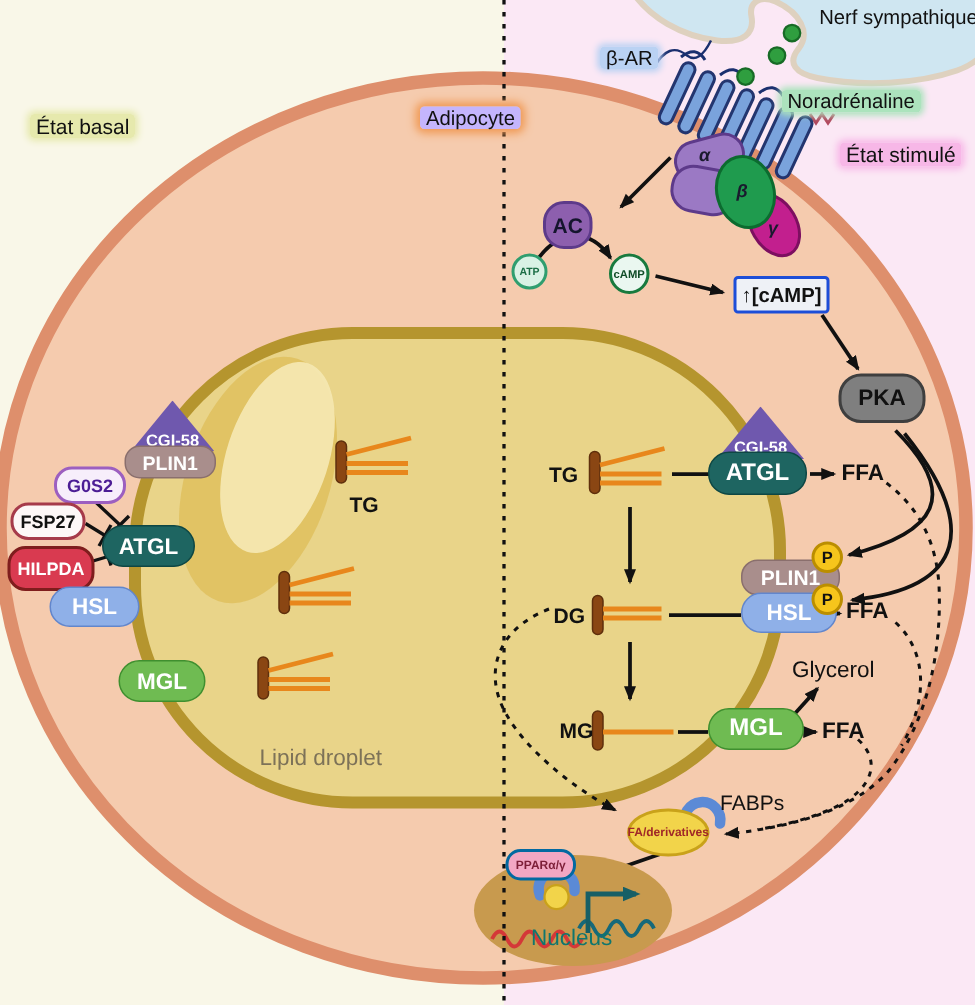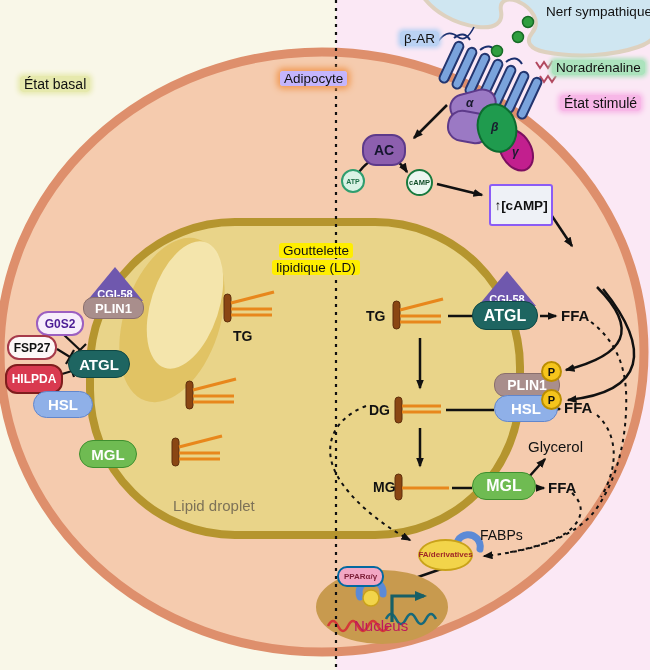--- a/index.html
+++ b/index.html
@@ -185,28 +185,25 @@
   <div class="lbl" style="left:20px;top:76px;font-size:14px;">
     <span class="hl" style="background:#e6e9ad;box-shadow:0 0 5px 2px #e6e9ad;">État basal</span>
   </div>
   <div class="lbl" style="left:280px;top:71px;font-size:13.5px;">
     <span class="hl" style="background:#c4b5fd;box-shadow:0 0 6px 3px #f09a55;margin-top:21px;">Adipocyte</span>
   </div>
   <div class="lbl" style="left:560px;top:95px;font-size:14px;">
     <span class="hl" style="background:#f7b7e7;box-shadow:0 0 5px 2px #f7b7e7;">État stimulé</span>
   </div>
   <div class="lbl wrap" style="left:546px;top:4px;width:106px;font-size:13.5px;white-space:normal;">Nerf sympathique</div>
-  <div class="lbl" style="left:552px;top:60px;font-size:13.5px;">
+  <div class="lbl" style="left:521px;top:60px;font-size:13.5px;">
     <span class="hl" style="background:#ace3bd;box-shadow:0 0 4px 2px #ace3bd;">Noradrénaline</span>
   </div>
   <div class="lbl" style="left:400px;top:31px;font-size:13.5px;">
     <span class="hl" style="background:#bad2f3;box-shadow:0 0 4px 2px #bad2f3;">β-AR</span>
-  </div>
-  <div class="lbl wrap" style="left:266px;top:243px;width:100px;font-size:13.5px;white-space:normal;line-height:1.25;">
-    <span class="hl" style="background:#ffee00;">Gouttelette lipidique (LD)</span>
   </div>
   <div class="lbl" style="left:173px;top:497px;font-size:15px;color:#7d7258;">Lipid droplet</div>
 
   <div class="tri" style="left:87px;top:267px;width:56px;height:33px;background:#6f58ae;font-size:11px;padding-bottom:1px;">CGI-58</div>
   <div class="pill" style="left:83px;top:297px;width:61px;height:22px;background:#a98e8c;border:1.5px solid #8a6f6d;font-size:13px;border-radius:10px;">PLIN1</div>
   <div class="pill" style="left:36px;top:311px;width:48px;height:25px;background:#f7eefb;border:2px solid #9c5fc0;color:#4c1d95;font-size:12px;border-radius:12px;">G0S2</div>
   <div class="pill" style="left:7px;top:335px;width:50px;height:25px;background:#fdf7f7;border:2px solid #a63a4a;color:#111;font-size:12px;border-radius:12px;">FSP27</div>
   <div class="pill" style="left:5px;top:364px;width:58px;height:30px;background:#d93a50;border:2px solid #7f1d1d;font-size:12px;border-radius:12px;">HILPDA</div>
   <div class="pill" style="left:68px;top:350px;width:62px;height:28px;background:#1e6561;border:1.5px solid #0e4744;font-size:15px;">ATGL</div>
   <div class="pill" style="left:33px;top:391px;width:60px;height:27px;background:#8fb0e8;border:1.5px solid #6286cc;font-size:15px;">HSL</div>
@@ -214,36 +211,37 @@
 
   <div class="lbl" style="left:233px;top:328px;font-size:14px;font-weight:600;">TG</div>
   <div class="lbl" style="left:366px;top:308px;font-size:14px;font-weight:600;">TG</div>
   <div class="lbl" style="left:369px;top:402px;font-size:14px;font-weight:600;">DG</div>
   <div class="lbl" style="left:373px;top:479px;font-size:14px;font-weight:600;">MG</div>
   <div class="lbl" style="left:561px;top:307px;font-size:15px;font-weight:600;">FFA</div>
   <div class="lbl" style="left:564px;top:399px;font-size:15px;font-weight:600;">FFA</div>
   <div class="lbl" style="left:548px;top:479px;font-size:15px;font-weight:600;">FFA</div>
   <div class="lbl" style="left:528px;top:438px;font-size:15px;">Glycerol</div>
 
-  <div class="pill" style="left:362px;top:134px;width:44px;height:32px;background:#8d5fae;border:2px solid #5d3a8a;color:#15152e;font-size:14px;">AC</div>
+  <div class="pill" style="left:362px;top:134px;width:33px;height:32px;background:#8d5fae;border:2px solid #5d3a8a;color:#15152e;font-size:14px;">AC</div>
   <div class="pill circ" style="left:341px;top:169px;width:24px;height:24px;background:#d9f2e5;border:2px solid #2f9e6f;color:#1c6e46;font-size:7px;">ATP</div>
   <div class="pill circ" style="left:406px;top:169px;width:27px;height:27px;background:#eaf7f0;border:2.5px solid #187a3e;color:#114d28;font-size:7.5px;text-align:right;">cAMP</div>
-  <div class="pill" style="left:489px;top:184px;width:64px;height:42px;background:#eef1f6;border:2px solid #8b5cf6;color:#111;font-size:13.5px;border-radius:3px;">↑[cAMP]</div>
+  <div class="pill" style="left:489px;top:184px;width:64px;height:25px;background:#eef1f6;border:2px solid #1d4ed8;color:#111;font-size:13.5px;border-radius:3px;">↑[cAMP]</div>
+  <div class="pill" style="left:559px;top:249px;width:58px;height:33px;background:#7f7f7f;border:2.5px solid #3f3f3f;color:#111;font-size:15px;border-radius:15px;">PKA</div>
   <div class="lbl" style="left:466px;top:97px;font-size:12px;font-style:italic;font-weight:bold;color:#1a1a2e;">α</div>
   <div class="lbl" style="left:491px;top:121px;font-size:12px;font-style:italic;font-weight:bold;color:#1a1a2e;">β</div>
   <div class="lbl" style="left:512px;top:146px;font-size:12px;font-style:italic;font-weight:bold;color:#1a1a2e;">γ</div>
 
   <div class="tri" style="left:478px;top:271px;width:58px;height:34px;background:#6f58ae;font-size:11px;padding-bottom:1px;">CGI-58</div>
   <div class="pill" style="left:472px;top:301px;width:66px;height:29px;background:#1e6561;border:1.5px solid #0e4744;font-size:16px;">ATGL</div>
   <div class="pill" style="left:494px;top:373px;width:66px;height:24px;background:#a98e8c;border:1.5px solid #8a6f6d;font-size:14px;border-radius:11px;">PLIN1</div>
   <div class="pill" style="left:494px;top:395px;width:64px;height:27px;background:#8fb0e8;border:1.5px solid #6286cc;font-size:15px;">HSL</div>
   <div class="pill circ" style="left:541px;top:361px;width:21px;height:21px;background:#f6c51c;border:2px solid #bb8e00;color:#111;font-size:11px;">P</div>
   <div class="pill circ" style="left:541px;top:389px;width:21px;height:21px;background:#f6c51c;border:2px solid #bb8e00;color:#111;font-size:11px;">P</div>
   <div class="pill" style="left:472px;top:472px;width:64px;height:28px;background:#6fbb52;border:1.5px solid #3f8f2f;font-size:16px;">MGL</div>
 
   <div class="lbl" style="left:480px;top:527px;font-size:14px;">FABPs</div>
   <div class="pill circ" style="left:418px;top:539px;width:55px;height:32px;background:#f2d44a;border:2px solid #c9a21a;color:#a02828;font-size:8px;font-weight:bold;flex-direction:row;line-height:1.1;">
     <span>FA/</span>
     <span>derivatives</span>
   </div>
   <div class="pill" style="left:337px;top:566px;width:47px;height:21px;background:#f2a7c3;border:2px solid #0369a1;color:#7d1f38;font-size:8px;border-radius:10px;">PPARα/γ</div>
-  <div class="lbl" style="left:354px;top:617px;font-size:15px;color:#be185d;text-align:center;">Nucleus</div>
+  <div class="lbl" style="left:354px;top:617px;font-size:15px;color:#0f766e;text-align:center;">Nucleus</div>
 </div>
 
 </body></html>

